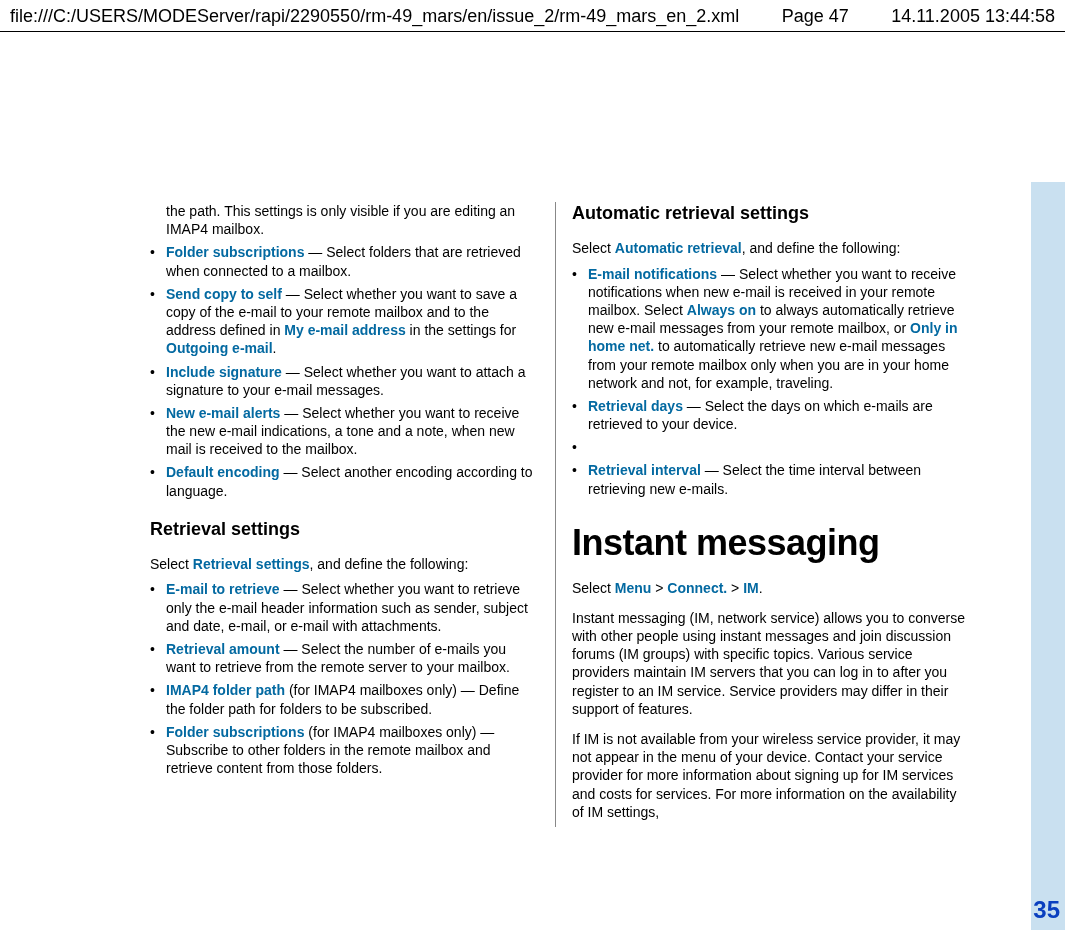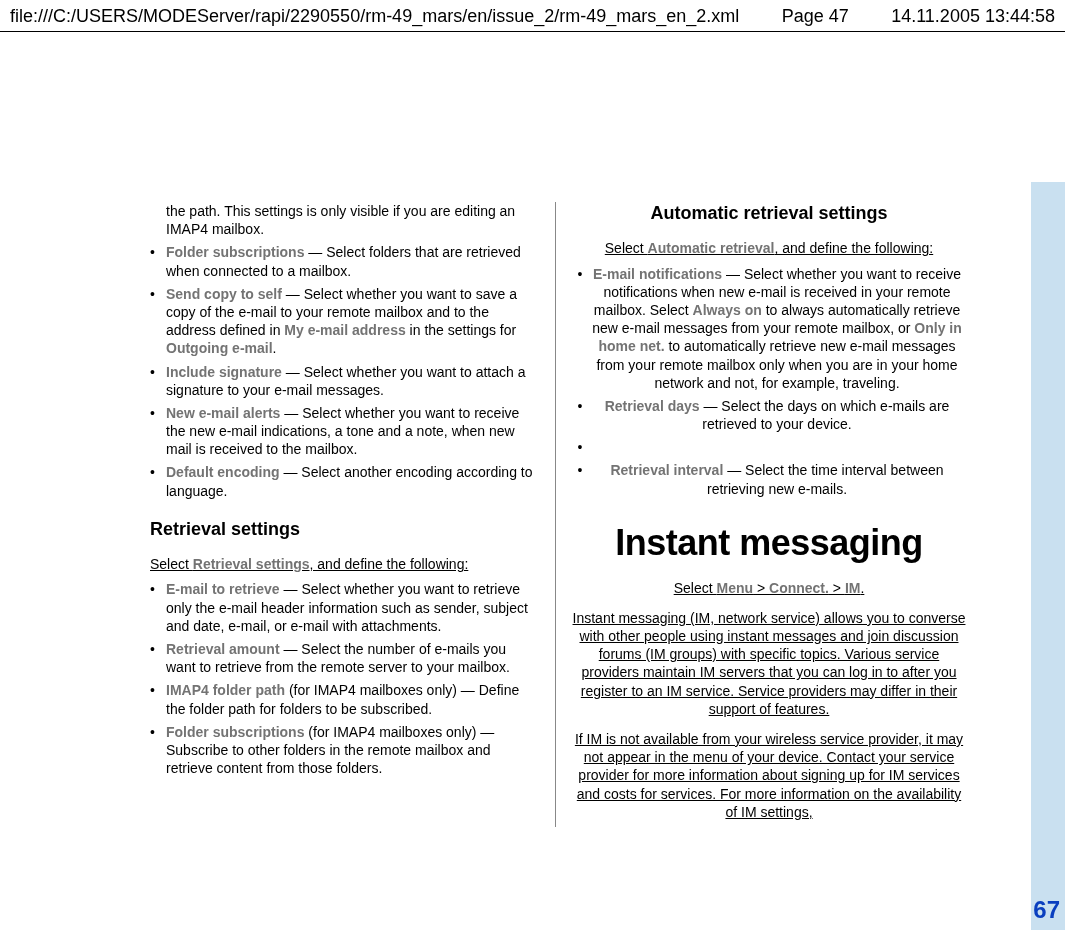--- a/index.html
+++ b/index.html
@@ -2,47 +2,47 @@
 <html><head>
 <meta charset="utf-8">
 <style>
   * { box-sizing: border-box; margin: 0; padding: 0; }
   html, body { width: 1065px; height: 930px; font-family: Arial, Helvetica, sans-serif; color: #000; background: #fff; }
   .header { display: flex; justify-content: space-between; padding: 6px 10px 4px 10px; font-size: 18px; font-weight: 400; border-bottom: 1px solid #000; }
   .page { position: relative; height: 898px; }
   .content { display: flex; padding: 170px 34px 10px 130px; margin-left: 20px; }
   .col { width: 406px; font-size: 14px; line-height: 1.3; }
   .col-left { border-right: 1px solid #888; padding-right: 16px; }
-  .col-right { padding-left: 16px; width: 410px; text-align: center; }
+  .col-right { padding-left: 16px; width: 410px; }
   .bullet-list { list-style: none; padding-left: 0; }
   .bullet-list > li { display: flex; padding: 1px 0 4px 0; }
   .dot { width: 16px; flex-shrink: 0; }
   .li-text { flex: 1; }
-  .blue { color: #737373; font-weight: 700; }
+  .blue { color: #0369a1; font-weight: 700; }
   h3 { font-size: 18px; font-weight: 700; padding: 14px 0 8px 0; }
   h2 { font-size: 36px; font-weight: 700; padding: 18px 0 6px 0; letter-spacing: -0.5px; }
-  .para { padding: 6px 0; text-decoration: underline; }
+  .para { padding: 6px 0; }
   .sidebar { position: absolute; top: 150px; right: 0; width: 34px; height: 750px; background: #c9e0f0; }
   .sidebar-text { position: absolute; right: 4px; top: 18px; font-size: 20px; font-weight: 700; transform: rotate(-90deg); transform-origin: right top; }
   .page-num { position: absolute; right: 5px; bottom: 8px; font-size: 24px; font-weight: 700; color: #0a3fbf; }
 </style>
 </head>
 <body>
 
 <div class="header">
   <span>file:///C:/USERS/MODEServer/rapi/2290550/rm-49_mars/en/issue_2/rm-49_mars_en_2.xml</span>
   <span>Page 47</span>
   <span>14.11.2005 13:44:58</span>
 </div>
 
 <div class="page">
 
   <div class="sidebar">
     <div class="sidebar-text">Messages</div>
-    <div class="page-num">67</div>
+    <div class="page-num">35</div>
   </div>
 
   <div class="content">
     <div class="col col-left">
       <div class="li-text" style="padding-left:16px;padding-bottom:4px;">the path. This settings is only visible if you are editing an IMAP4 mailbox.</div>
       <ul class="bullet-list">
         <li>
             <span class="dot">•</span>
             <span class="li-text"><span class="blue">Folder subscriptions</span><span> — Select folders that are retrieved when connected to a mailbox.</span></span>
           </li>

